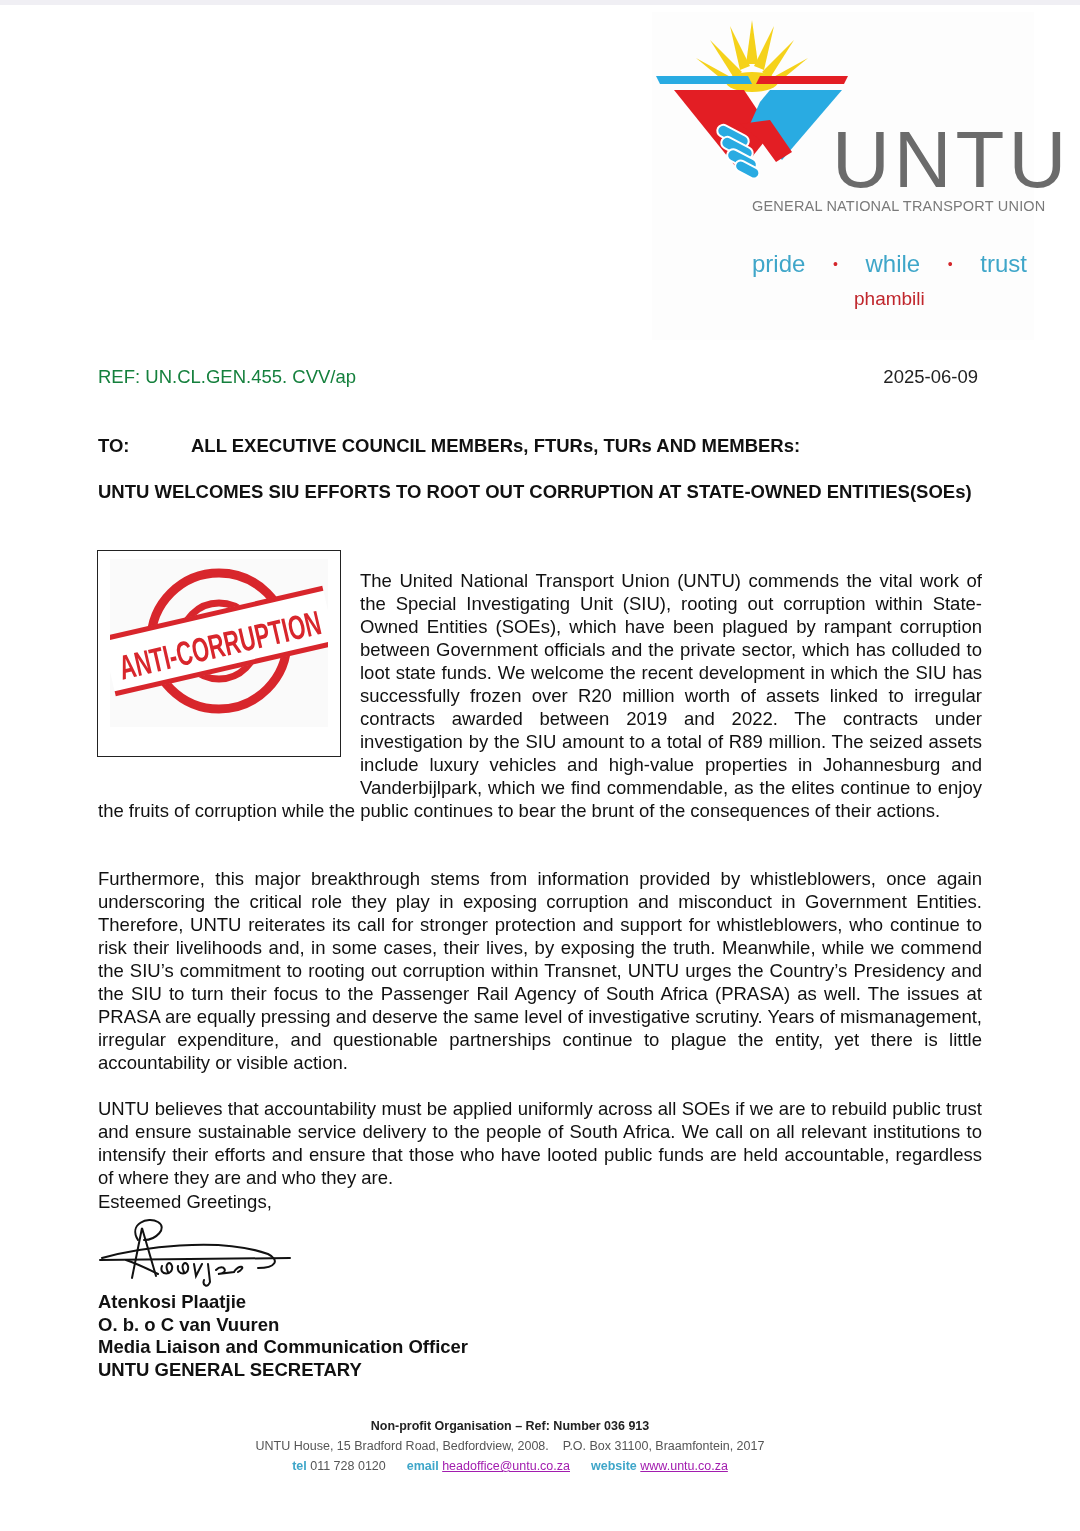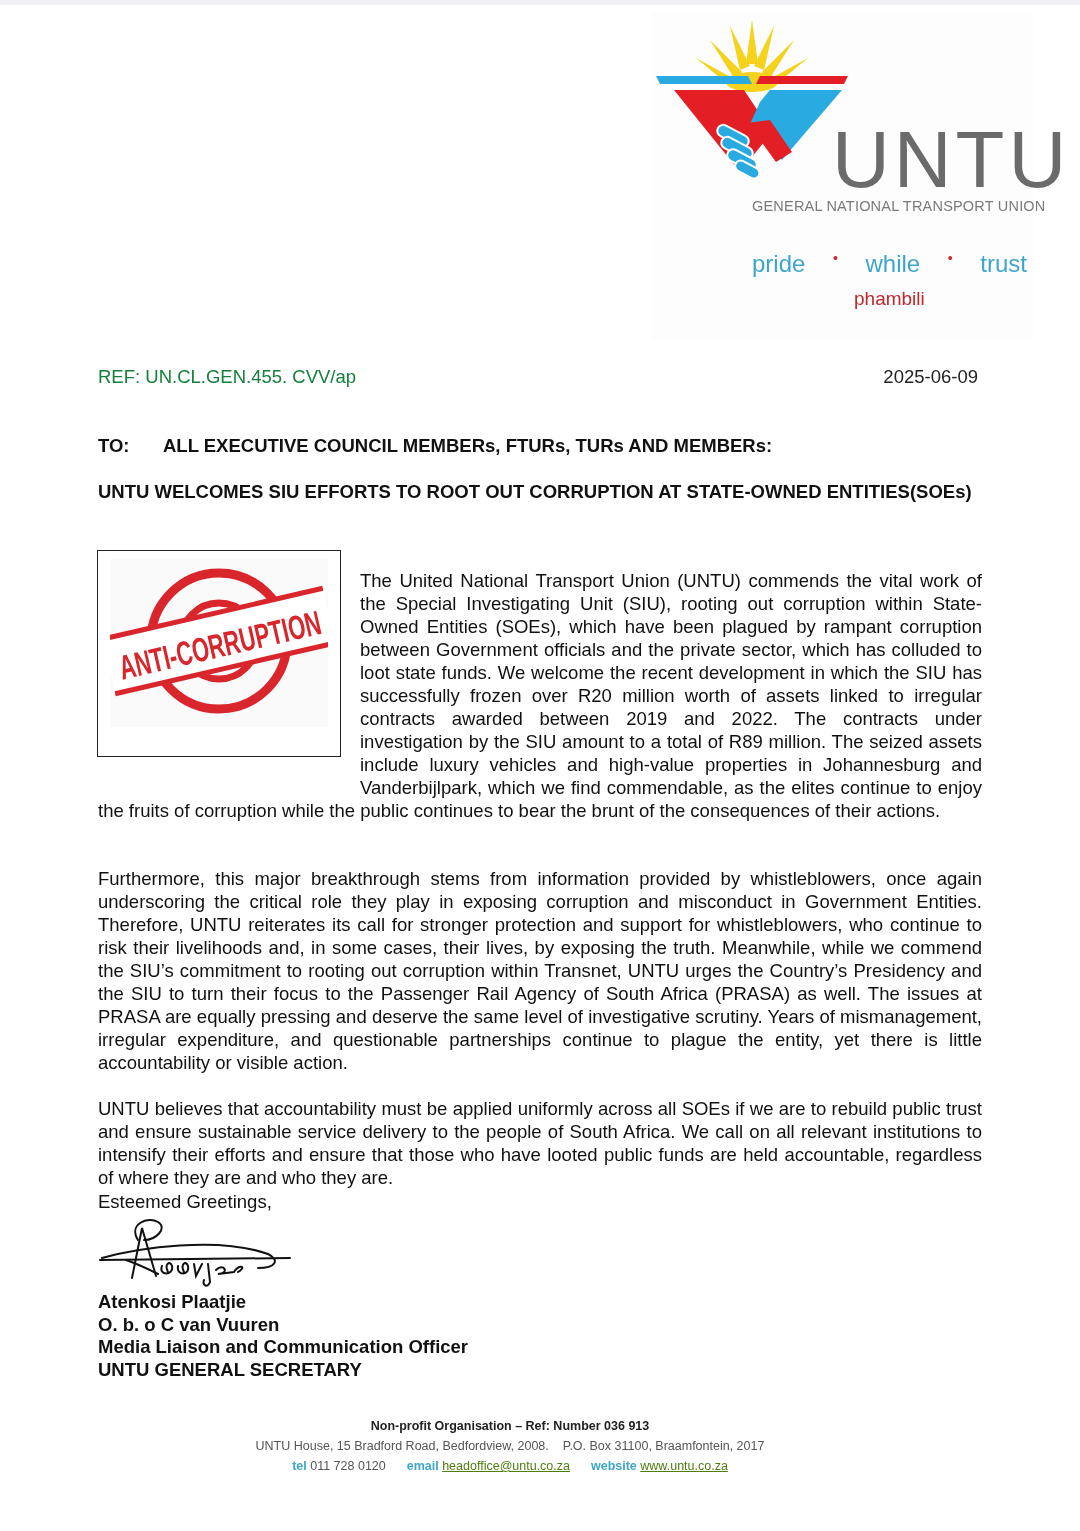--- a/index.html
+++ b/index.html
@@ -6,29 +6,29 @@
     html, body { width: 1080px; height: 1531px; background: #ffffff; overflow: hidden; }
     body { position: relative; font-family: "Liberation Sans", sans-serif; color: #111; }
 
     .top-strip { position: absolute; left: 0; top: 0; width: 1080px; height: 5px; background: #f0eff4; }
 
     
     .logo-block { position: absolute; left: 652px; top: 12px; width: 382px; height: 328px; background: #fdfdfd; }
     .logo-emblem { position: absolute; left: 0; top: 0; width: 200px; height: 175px; }
     .logo-wordmark { position: absolute; left: 180px; top: 108px; font-family: "Liberation Sans", sans-serif; font-size: 80px; font-weight: 400; color: #6b6b6b; letter-spacing: 4px; line-height: 1; }
     .logo-subtitle { position: absolute; left: 100px; top: 186px; font-size: 14.5px; color: #7a7a7a; letter-spacing: 0.2px; white-space: nowrap; }
-    .tagline { position: absolute; left: 100px; top: 238px; width: 275px; display: flex; justify-content: space-between; font-size: 24px; color: #3fa6c9; }
+    .tagline { position: absolute; left: 100px; top: 238px; width: 275px; display: flex; justify-content: space-between; align-items: center; font-size: 24px; color: #3fa6c9; }
     .tagline .dot { color: #d4262b; font-size: 14px; }
     .phambili { position: absolute; left: 202px; top: 276px; font-size: 19px; color: #c0262c; }
 
     
     .ref-line { position: absolute; left: 98px; top: 366px; font-size: 18.5px; color: #15803d; }
     .date-line { position: absolute; right: 102px; top: 366px; font-size: 18.5px; color: #222; }
 
-    .to-line { position: absolute; left: 98px; top: 435px; font-size: 18.5px; font-weight: 700; display: flex; }
+    .to-line { position: absolute; left: 98px; top: 435px; font-size: 18.5px; font-weight: 700; display: flex; gap: 28px; }
     .to-line .to-label { width: 65px; }
 
     .headline { position: absolute; left: 98px; top: 480px; width: 880px; font-size: 18.5px; font-weight: 700; line-height: 23px; }
 
     
     .stamp-box { position: absolute; left: 97px; top: 550px; width: 244px; height: 207px; border: 1.5px solid #222; background: #fff; }
     .stamp-inner { position: absolute; left: 12px; top: 8px; width: 218px; height: 168px; background: #fafafa; }
 
     
     .body-text { font-size: 18.5px; line-height: 23px; text-align: justify; color: #111; margin-top: 20px; }
@@ -38,21 +38,21 @@
     .para3 { position: absolute; left: 98px; top: 1077px; width: 884px; }
 
     .greeting { position: absolute; left: 98px; top: 1191px; font-size: 18.5px; font-weight: 400; }
     .signature { position: absolute; left: 98px; top: 1214px; width: 195px; height: 76px; }
     .sig-block { position: absolute; left: 98px; top: 1291px; font-size: 18.5px; font-weight: 700; line-height: 22.5px; }
 
     
     .footer { position: absolute; left: 0; top: 1416px; width: 1020px; text-align: center; font-size: 12.5px; color: #555; line-height: 20px; }
     .footer .bold { font-weight: 700; color: #222; }
     .footer .lbl { color: #3fa6c9; font-weight: 700; }
-    .footer .link { text-decoration: underline; color: #4d7c0f; }
+    .footer .link { text-decoration: underline; color: #a21caf; }
     .footer .gap { display: inline-block; width: 14px; }
   </style>
 </head>
 <body>
 
 <div class="top-strip"></div>
 
 <div class="logo-block">
   <svg class="logo-emblem" viewBox="0 0 200 175" xmlns="http://www.w3.org/2000/svg">
 

